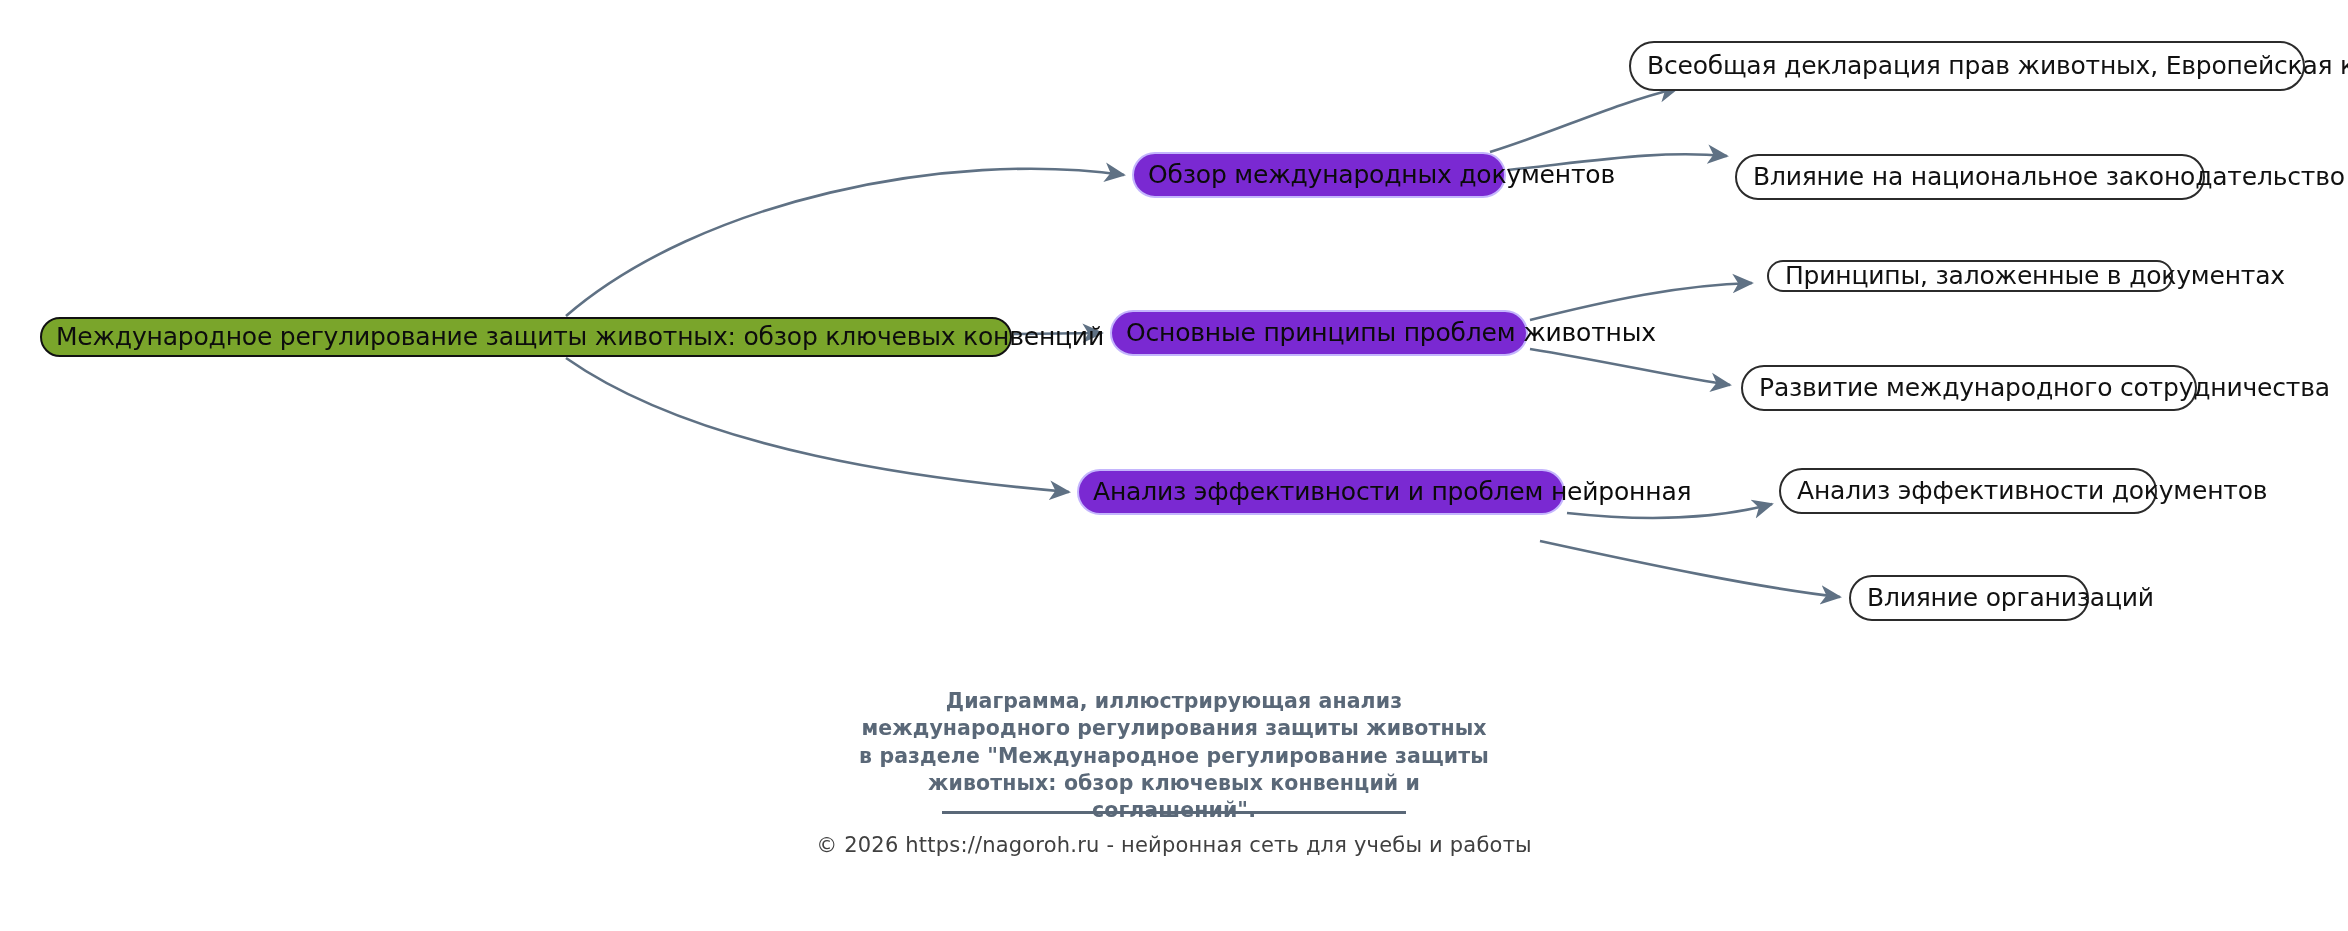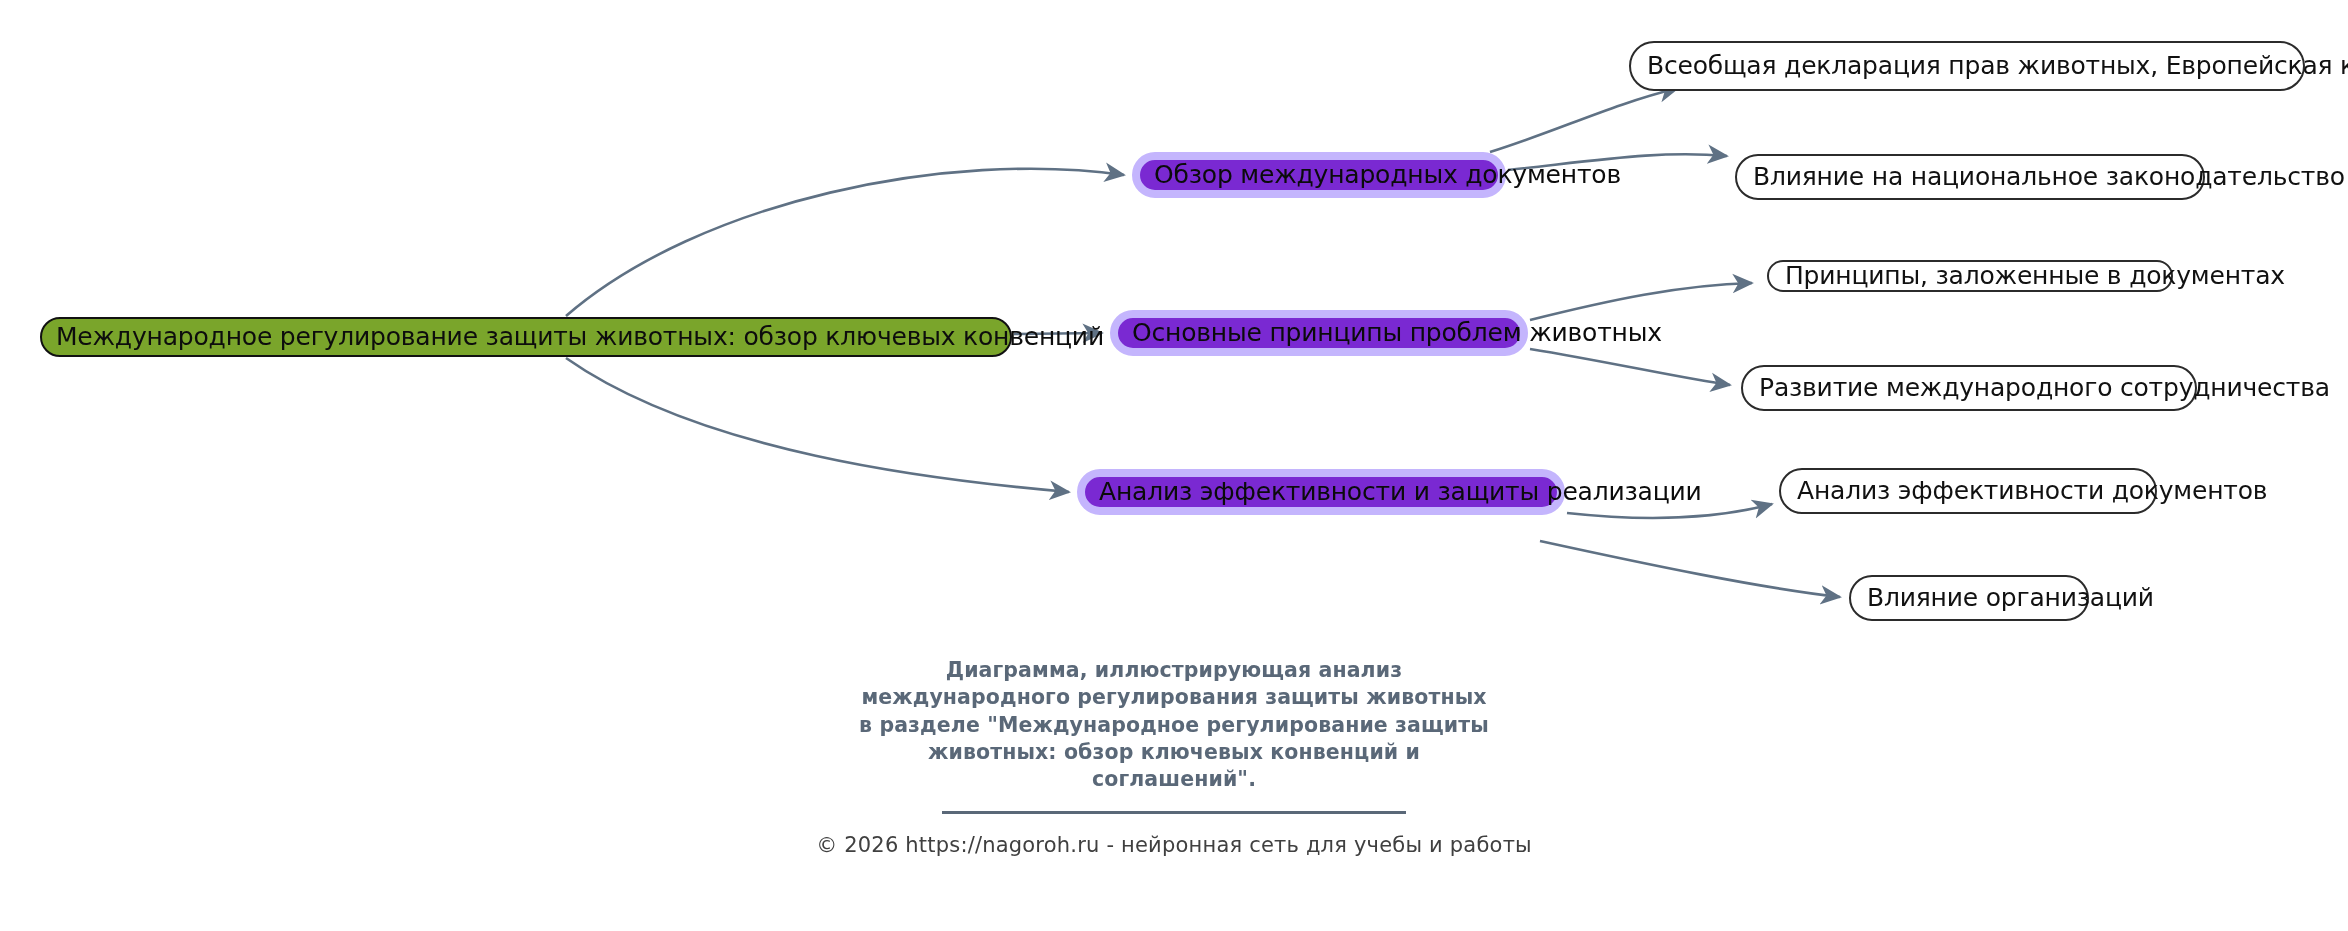--- a/index.html
+++ b/index.html
@@ -57,21 +57,21 @@
   }
   .node.root .node-label {
     color: #0d0d0d;
     font-size: 25px;
     letter-spacing: -0.2px;
   }
 
   
   .node.branch {
     background: #7a29d2;
-    border: 8px solid #c4b5fd;
+    border: 2px solid #c4b5fd;
     border-radius: 24px;
     padding: 0 14px;
   }
   .node.branch .node-label {
     color: #0b0b0b;
     font-size: 25px;
     letter-spacing: -0.2px;
   }
 
   
@@ -85,21 +85,21 @@
     color: #111111;
     font-size: 25px;
     letter-spacing: -0.2px;
   }
 
   
   .caption {
     position: absolute;
     left: 50%;
     transform: translateX(-50%);
-    top: 657px;
+    top: 688px;
     width: 880px;
     text-align: center;
     color: #5a6878;
     font-size: 20.5px;
     font-weight: bold;
     line-height: 1.33;
     letter-spacing: 0.1px;
   }
   .caption .cap-line { display: block; }
 
@@ -175,21 +175,21 @@
 
   <div class="node leaf" style="left:1767px; top:260px; width:406px; height:32px;">
     <span class="node-label">Принципы, заложенные в документах</span>
   </div>
 
   <div class="node leaf" style="left:1741px; top:365px; width:456px; height:46px;">
     <span class="node-label">Развитие международного сотрудничества</span>
   </div>
 
   <div class="node branch" style="left:1077px; top:469px; width:488px; height:46px;">
-    <span class="node-label">Анализ эффективности и защиты реализации</span>
+    <span class="node-label">Анализ эффективности и проблем нейронная</span>
   </div>
 
   <div class="node leaf" style="left:1779px; top:468px; width:378px; height:46px;">
     <span class="node-label">Анализ эффективности документов</span>
   </div>
 
   <div class="node leaf" style="left:1849px; top:575px; width:240px; height:46px;">
     <span class="node-label">Влияние организаций</span>
   </div>
 

